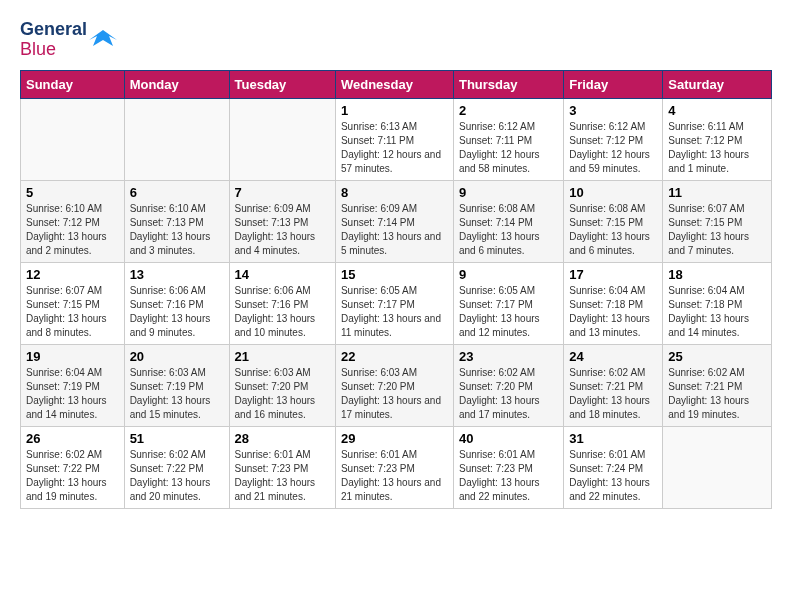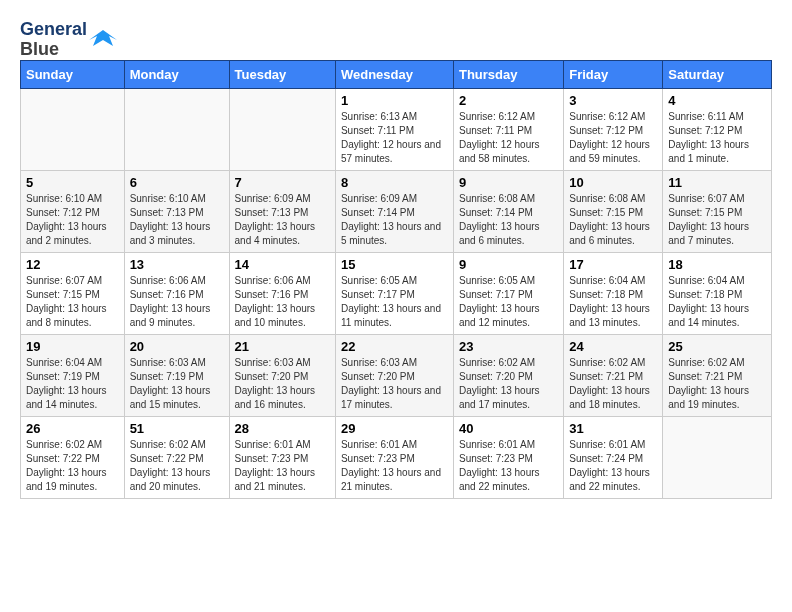--- a/index.html
+++ b/index.html
@@ -7,20 +7,21 @@
       font-family: Arial, sans-serif;
       background: #fff;
       width: 792px;
       min-height: 612px;
       padding: 20px;
     }
     .header {
       display: flex;
       justify-content: space-between;
       align-items: flex-start;
+      margin-bottom: 10px;
     }
     .logo {
       display: flex;
       align-items: center;
     }
     .title-block {
       text-align: right;
     }
     .main-title {
       font-size: 36px;
@@ -30,21 +31,21 @@
     .subtitle {
       font-size: 18px;
       color: #1a3c6e;
     }
     table {
       width: 100%;
       border-collapse: collapse;
       font-size: 11px;
     }
     thead tr th {
-      background-color: #3b82f6;
+      background-color: #be185d;
       color: #fff;
       text-align: left;
       padding: 6px 5px;
       font-size: 13px;
       font-weight: bold;
       border: 1px solid #1a4080;
     }
     tbody tr td {
       border: 1px solid #ccc;
       padding: 4px 5px;
@@ -71,21 +72,21 @@
     }
   </style>
 </head>
 <body>
 
 <div class="header">
   <div class="logo">
   <div style="display:flex;align-items:center;">
     <div style="display:flex;flex-direction:column;line-height:1.1;">
       <span style="font-size:18px;font-weight:bold;color:#1a3c6e;">General</span>
-      <span style="font-size:18px;font-weight:bold;color:#404040;">Blue</span>
+      <span style="font-size:18px;font-weight:normal;color:#be185d;">Blue</span>
     </div>
     <svg width="28" height="28" viewBox="0 0 28 28" style="margin-left:2px;">
       <polygon points="14,4 28,14 20,10 24,20 14,14 4,20 8,10 0,14" fill="#2196F3"></polygon>
     </svg>
   </div>
 </div>
   <div class="title-block">
     <div class="main-title"></div>
     <div class="subtitle"></div>
   </div>

